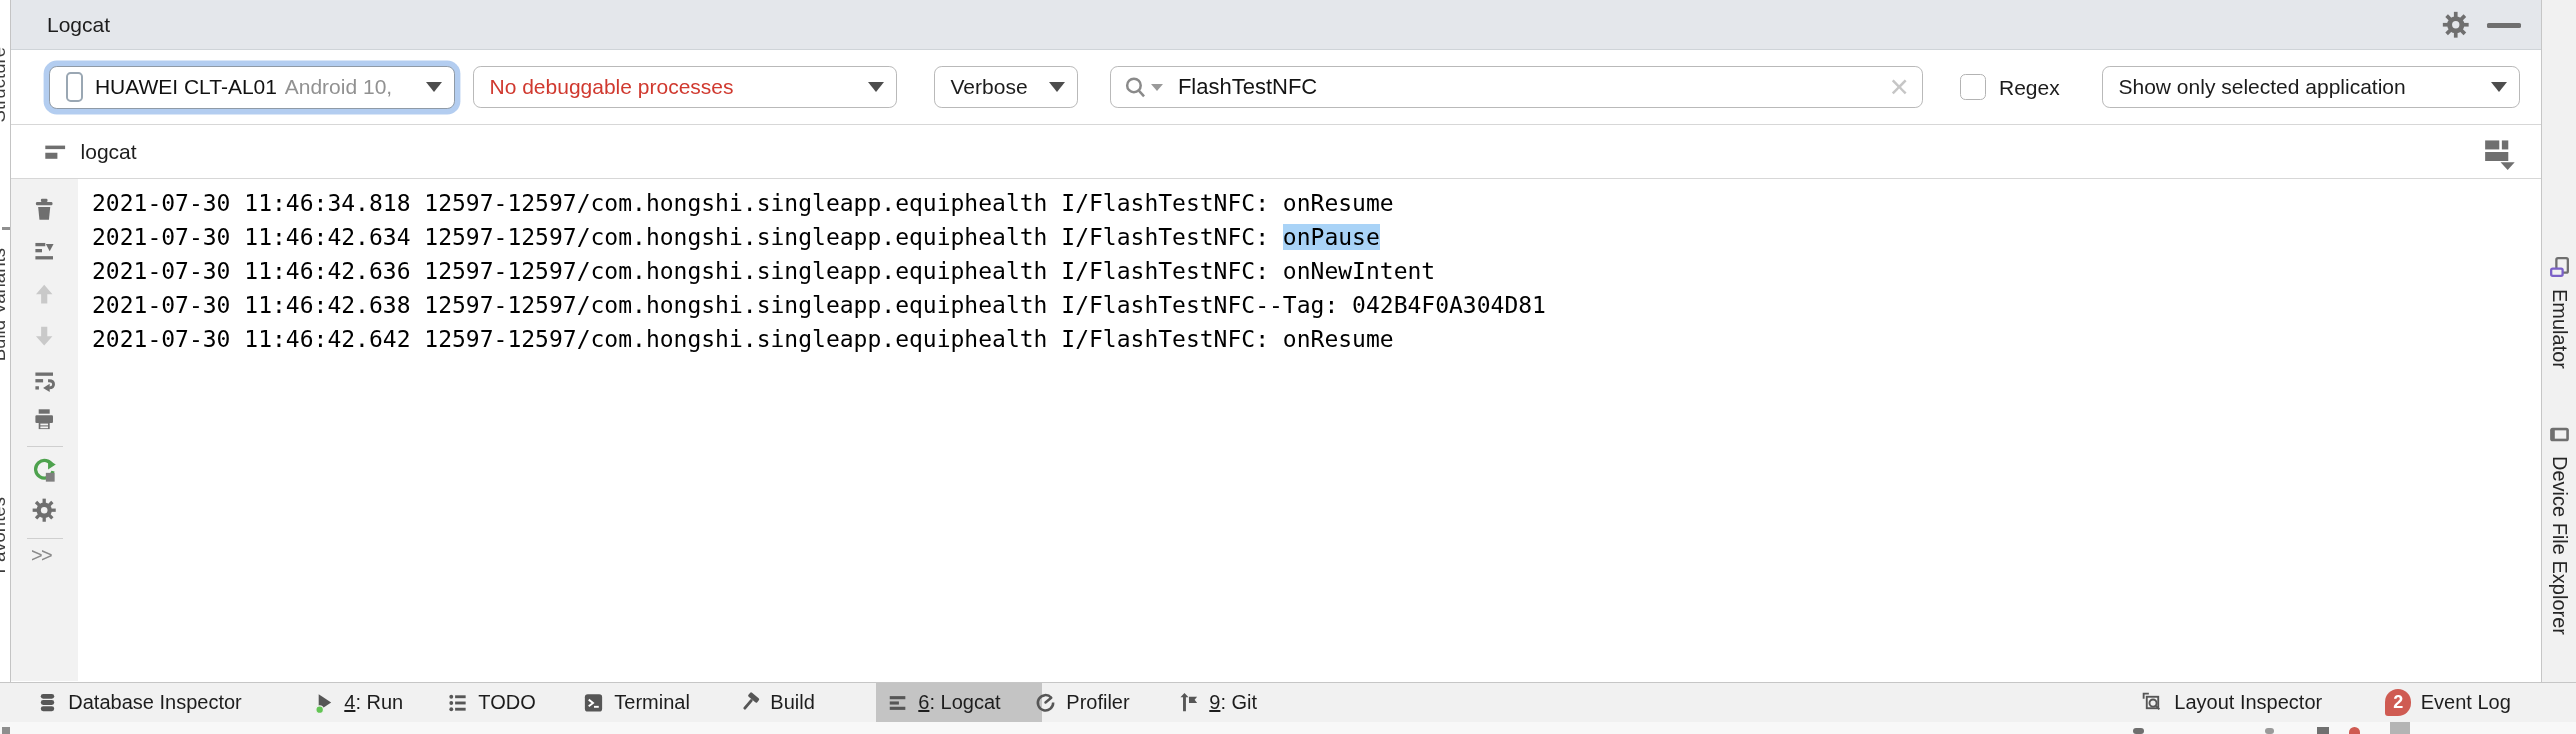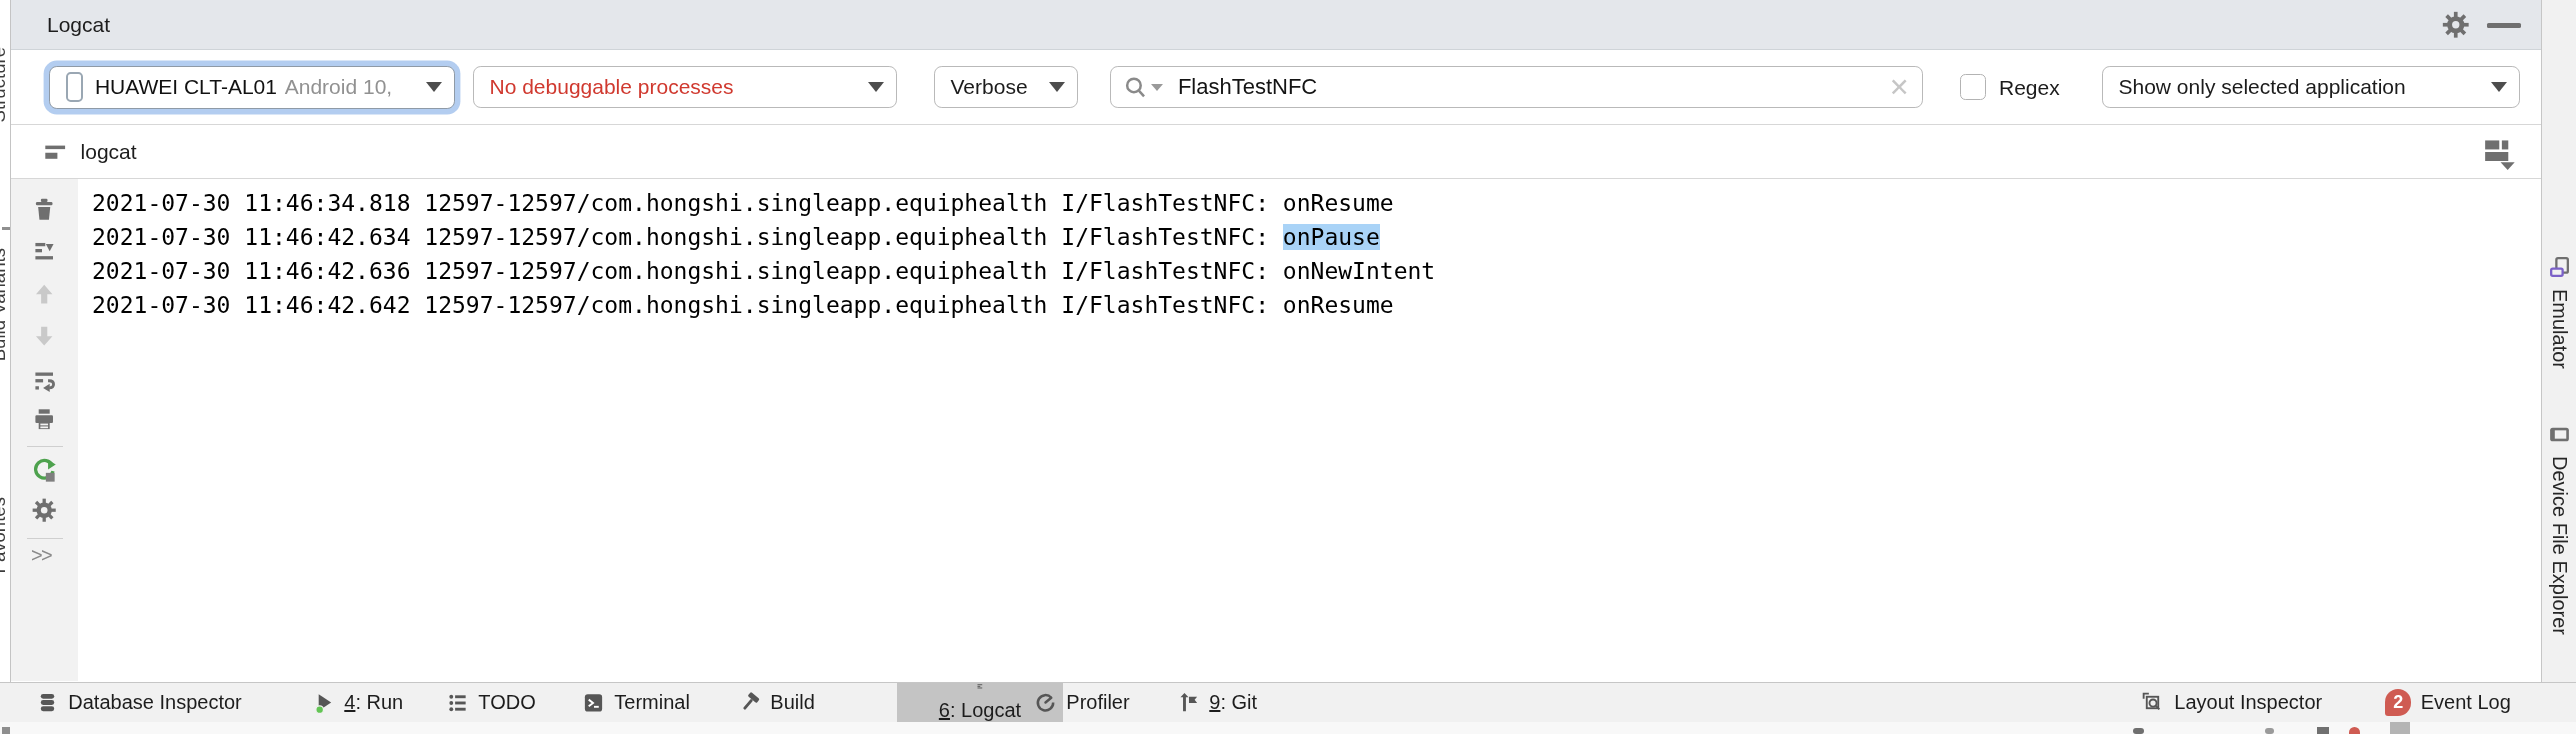--- a/index.html
+++ b/index.html
@@ -251,20 +251,21 @@
 
     <div class="gsep" style="top:359px;"></div>
 
     <div class="chevrons" style="top:365px;">&gt;&gt;</div>
   </div>
 
   <div class="log">
     <div class="log-line"><span>2021-07-30 11:46:34.818 12597-12597/com.hongshi.singleapp.equiphealth I/FlashTestNFC: onResume</span><span class="hl"></span><span></span></div>
     <div class="log-line"><span>2021-07-30 11:46:42.634 12597-12597/com.hongshi.singleapp.equiphealth I/FlashTestNFC: </span><span class="hl">onPause</span><span></span></div>
     <div class="log-line"><span>2021-07-30 11:46:42.636 12597-12597/com.hongshi.singleapp.equiphealth I/FlashTestNFC: onNewIntent</span><span class="hl"></span><span></span></div>
+    <div class="log-line"><span>2021-07-30 11:46:42.638 12597-12597/com.hongshi.singleapp.equiphealth I/FlashTestNFC--Tag: 042B4F0A304D81</span><span class="hl"></span><span></span></div>
     <div class="log-line"><span>2021-07-30 11:46:42.642 12597-12597/com.hongshi.singleapp.equiphealth I/FlashTestNFC: onResume</span><span class="hl"></span><span></span></div>
   </div>
 
   <div class="right-stripe">
     <div class="vitem" style="top:255px;">
       <svg width="25" height="25" viewBox="0 0 24 24">
         <g transform="rotate(90 12 12)">
           <rect x="3" y="4" width="14" height="11" rx="1.5" fill="none" stroke="#6f6f6f" stroke-width="2.2"></rect>
           <rect x="13" y="9" width="7" height="11" rx="1.5" fill="#f1f1f1" stroke="#7b61c8" stroke-width="2.2"></rect>
         </g>
@@ -329,21 +330,21 @@
     <div class="bitem" style="left:727px;">
       <svg width="23" height="23" viewBox="0 0 24 24">
         <g transform="rotate(40 12 12)" fill="#565656">
           <rect x="10.6" y="8" width="3" height="13" rx="1"></rect>
           <rect x="6" y="2.5" width="12" height="5.5" rx="1.5"></rect>
         </g>
       </svg>
       <span><span class="mn"></span><span>Build</span></span>
     </div>
 
-    <div class="bitem selected" style="left:897px;width:144px;flex-direction:column;">
+    <div class="bitem selected" style="left:876px;width:144px;">
       <svg width="22" height="22" viewBox="0 0 24 24">
           <g fill="#565656">
         <rect x="3" y="4.5" width="17" height="3.4"></rect>
         <rect x="3" y="10.3" width="10" height="3.4"></rect>
         <rect x="3" y="16.1" width="17" height="3.4"></rect>
       </g>
         </svg>
       <span><span class="mn">6</span><span>: Logcat</span></span>
     </div>
 

